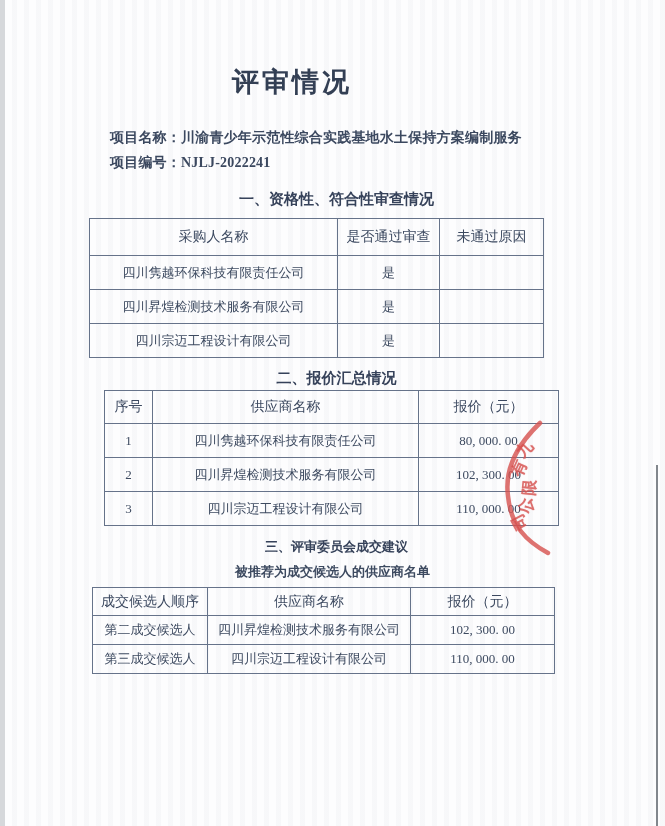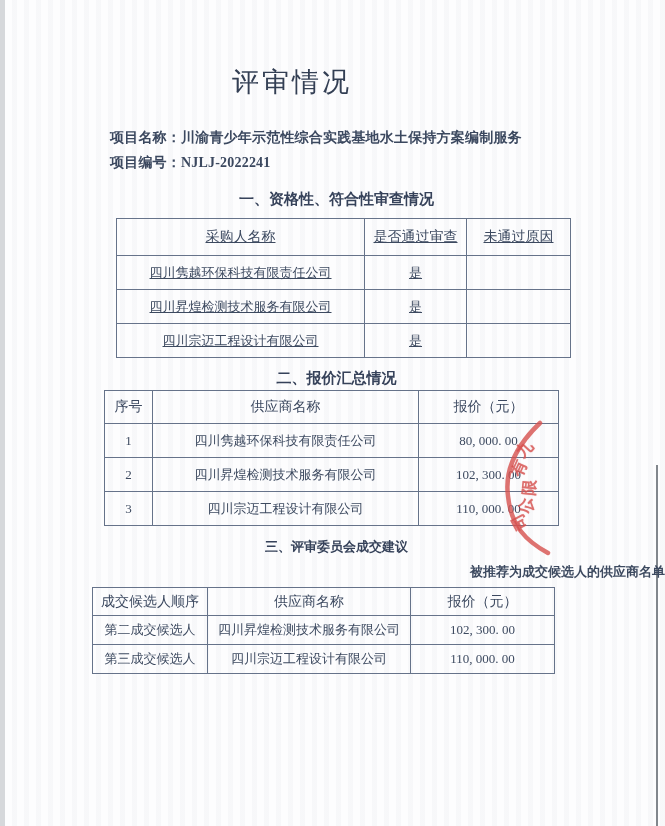--- a/index.html
+++ b/index.html
@@ -19,56 +19,56 @@
     position:absolute; left:0; top:0; width:5px; height:826px;
     background:#d6d8db;
   }
   .scan-line-right {
     position:absolute; left:656px; top:465px; width:2px; height:361px;
     background:#82878d;
   }
   .doc-title {
     position:absolute; left:0; top:64px; width:584px; margin:0;
     text-align:center;
-    font-size:27px; font-weight:normal; letter-spacing:3px;
+    font-size:27px; font-weight:bold; letter-spacing:3px;
     color:#333f54;
   }
   .meta-line {
     position:absolute; left:110px; margin:0;
     font-size:14px; font-weight:bold; color:#3b485f;
     letter-spacing:0.2px;
   }
   .meta-name { top:129px; }
   .meta-no   { top:154px; }
   .section-heading {
     position:absolute; left:0; width:665px; margin:4px;
     text-align:center; font-weight:bold; color:#374souls;
     color:#36425a;
   }
   .h-sec1 { top:186px; font-size:15px; }
   .h-sec2 { top:365px; font-size:15px; }
   .h-sec3 { top:534px; font-size:13px; }
   .sub-note {
     position:absolute; left:0; top:563px; width:665px; margin:0;
-    text-align:right; font-size:13px; font-weight:600; color:#3d4a60;
+    text-align:center; font-size:13px; font-weight:600; color:#3d4a60;
   }
   table.doc-table {
     position:absolute;
     border-collapse:collapse;
     table-layout:fixed;
   }
   table.doc-table th, table.doc-table td {
     border:1.5px solid #66738a;
     text-align:center; vertical-align:middle;
     padding:0; overflow:hidden;
     font-weight:normal;
   }
   table.doc-table th { font-size:14px; color:#3c4960; }
   table.doc-table td { font-size:13px; color:#3d4a60; }
-  .t1 { left:116px; top:218px; width:454px;text-decoration:underline; }
+  .t1 { left:89px; top:218px; width:454px; }
   .t1 tr.hdr  { height:37px; }
   .t1 tr.body { height:34px; }
   .t2 { left:104px; top:390px; width:454px; }
   .t2 tr.hdr  { height:33px; }
   .t2 tr.body { height:34px; }
   .t3 { left:92px; top:587px; width:462px; }
   .t3 tr.hdr  { height:28px; }
   .t3 tr.body { height:29px; }
   .stamp {
     position:absolute; left:440px; top:390px; width:180px; height:215px;

